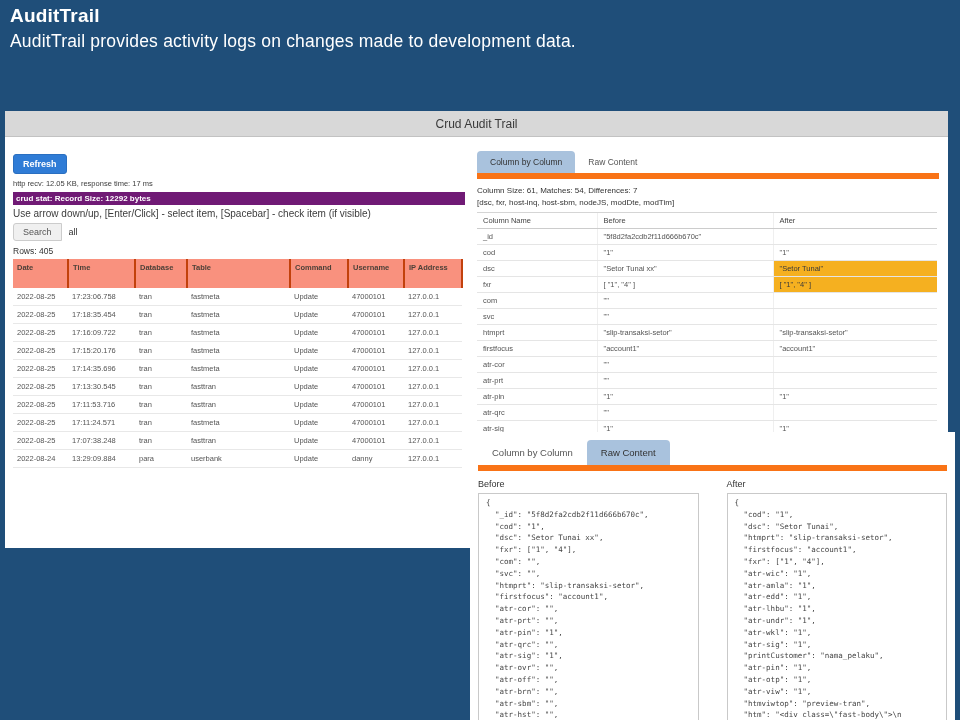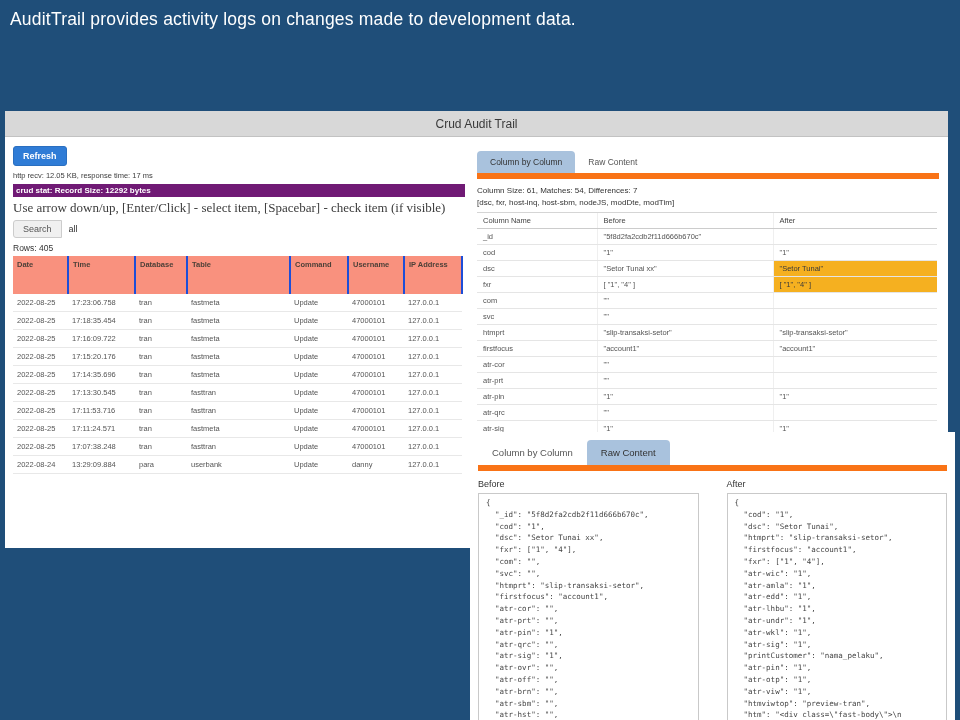--- a/index.html
+++ b/index.html
@@ -11,32 +11,32 @@
   
   .slide-header { position: absolute; left: 10px; top: 5px; color: #ffffff; }
   .slide-title { font-size: 19px; font-weight: bold; letter-spacing: .2px; }
   .slide-subtitle { font-size: 17.5px; margin-top: 4px; letter-spacing: .2px; }
 
   
   .shot1 { position: absolute; left: 5px; top: 63px; width: 943px; height: 437px; background: #ffffff; overflow: hidden; margin-top: 48px; }
   .shot1-titlebar { height: 26px; background: #d8d8d8; border-bottom: 1px solid #c2c2c2; text-align: center; line-height: 26px; font-size: 12px; color: #3a3a3a; }
   .shot1-body { position: relative; height: 329px; }
 
-  .left-panel { position: absolute; left: 8px; top: 8px; width: 452px; }
+  .left-panel { position: absolute; left: 8px; top: 16px; width: 452px; }
   .refresh-btn { display: inline-block; background: #2f7cd6; border: 1px solid #2a6fc0; color: #fff; font-size: 9px; font-weight: bold; padding: 4px 9px; border-radius: 3px; cursor: pointer; font-family: inherit; }
   .http-line { font-size: 7.5px; color: #3c3c3c; margin-top: 5px; }
   .crud-stat { background: #701a75; color: #ffffff; font-size: 8px; font-weight: bold; padding: 2px 3px; margin-top: 4px; }
-  .hint-line { font-size: 13px; color: #3c3c3c; margin-top: 3px; font-family: Liberation Serif, serif; }
+  .hint-line { font-size: 10px; color: #3c3c3c; margin-top: 3px; }
   .search-row { display: flex; align-items: stretch; margin-top: 4px; }
   .search-addon { border: 1px solid #cccccc; background: #f0f0f0; color: #555; font-size: 9px; padding: 3px 9px; border-radius: 3px 0 0 3px; }
   .search-input { border: none; font-size: 9px; padding: 3px 7px; width: 130px; color: #333; outline: none; font-family: inherit; }
   .rows-label { font-size: 8.5px; color: #333; margin: 5px 0 3px; }
 
   .audit-table { border-collapse: collapse; table-layout: fixed; width: 449px; }
-  .audit-table th { background: #f9917e; color: #4d4038; text-align: left; font-size: 7.5px; font-weight: bold; padding: 4px 4px 25px 4px; border-right: 2px solid #1d4ed8; overflow: hidden; white-space: nowrap; }
+  .audit-table th { background: #f9917e; color: #4d4038; text-align: left; font-size: 7.5px; font-weight: bold; padding: 4px 4px 16px 4px; border-right: 2px solid #c2410c; overflow: hidden; white-space: nowrap; }
   .audit-table td { font-size: 7.5px; color: #555; padding: 4px 4px; border-bottom: 1px solid #e8e8e8; white-space: nowrap; overflow: hidden; }
 
   .right-panel { position: absolute; left: 472px; top: 14px; width: 462px; }
   .tabs { display: flex; border-bottom: 6px solid #f97316; }
   .tab { font-size: 8.5px; color: #555; padding: 6px 13px; border-radius: 4px 4px 0 0; cursor: pointer; white-space: nowrap; }
   .tab.active { background: #a9c2dd; color: #333; }
   .summary-line { font-size: 8px; color: #333; margin: 7px 0 3px; }
   .diff-list { font-size: 8px; color: #333; margin: 0 0 5px; }
 
   .compare-table { border-collapse: collapse; table-layout: fixed; width: 460px; }
@@ -54,20 +54,21 @@
   .raw-label { font-size: 9px; color: #333; margin: 4px 0 4px; }
   .code-box { border: 1px solid #c9c9c9; height: 230px; overflow: hidden; padding: 3px 7px; background: #fff; }
   .code { font-family: "DejaVu Sans Mono", monospace; font-size: 7.5px; line-height: 11.8px; color: #444; white-space: pre; }
 </style>
 </head>
 <body>
 
 <div class="slide">
 
   <div class="slide-header">
+    <div class="slide-title">AuditTrail</div>
     <div class="slide-subtitle">AuditTrail provides activity logs on changes made to development data.</div>
   </div>
 
   <div class="shot1">
     <div class="shot1-titlebar">Crud Audit Trail</div>
     <div class="shot1-body">
 
       <div class="left-panel">
         <button class="refresh-btn">Refresh</button>
         <div class="http-line">http recv: 12.05 KB, response time: 17 ms</div>

